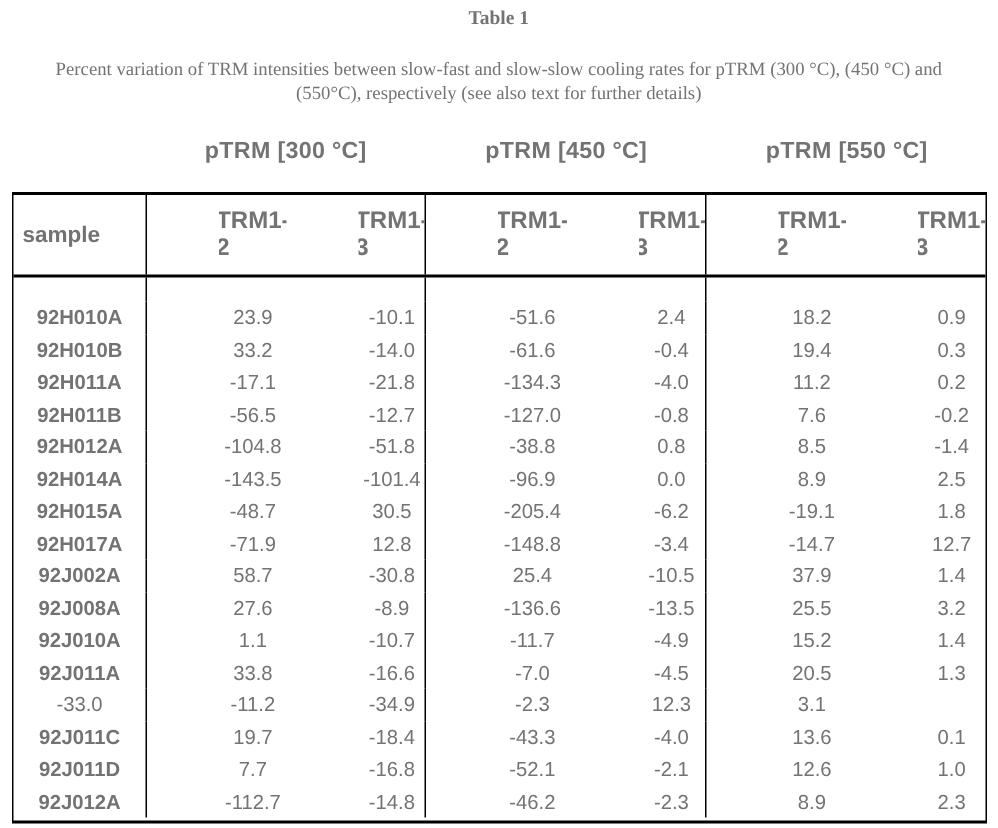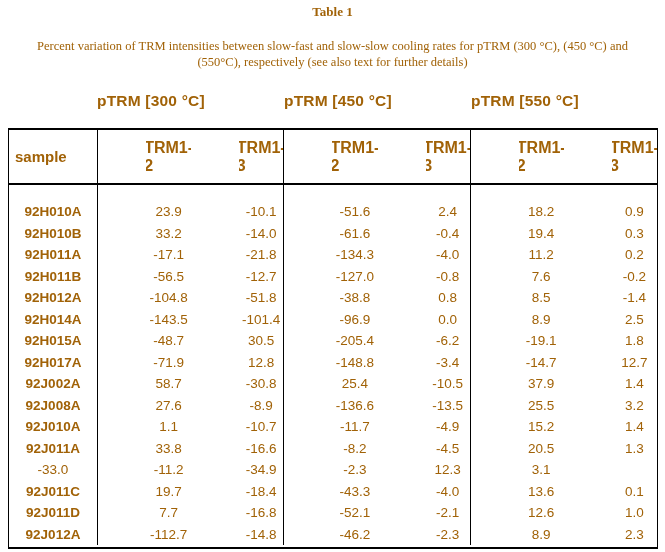--- a/index.html
+++ b/index.html
@@ -1,34 +1,34 @@
 <!DOCTYPE html>
 <html><head>
 <meta charset="utf-8">
 <style>
   * { margin:0; padding:0; box-sizing:border-box; }
   html,body { background:#ffffff; }
   .page {
     position:relative; width:665px; height:552px; background:#fff;
-    font-family:"Liberation Sans", sans-serif; color:#a16207; overflow:hidden;
+    font-family:"Liberation Sans", sans-serif; color:#737373; overflow:hidden;
   }
   .title {
     position:absolute; top:4px; left:0; width:100%; text-align:center;
     font-family:"Liberation Serif", serif; font-weight:bold; font-size:13px;
   }
   .caption {
     position:absolute; top:38px; left:0; width:100%; text-align:center;
     font-family:Liberation Serif, serif; font-size:12.5px; line-height:16px;
   }
   .caption > div { white-space:nowrap; }
   .group-header-row {
     position:absolute; top:92px; left:8px; width:650px;
     display:grid; grid-template-columns:89px repeat(3,1fr);
   }
-  .gh { font-weight:bold; font-size:15.5px; letter-spacing:0.2px; }
+  .gh { text-align:center; font-weight:bold; font-size:15.5px; letter-spacing:0.2px; }
   .table-frame {
     position:absolute; top:128px; left:8px; width:650px; height:421px;
     border:1px solid #000; border-top:2px solid #000; border-bottom:2px solid #000;
     background:#fff;
   }
   .tr { display:grid; grid-template-columns:89px repeat(6,1fr);gap:48px; }
   .tr > div:nth-child(1),
   .tr > div:nth-child(3),
   .tr > div:nth-child(5) { border-right:1px solid #000; }
   .tr.header { height:55px; border-bottom:2px solid #000; }
@@ -195,21 +195,21 @@
           <div class="td">-11.7</div>
           <div class="td">-4.9</div>
           <div class="td">15.2</div>
           <div class="td">1.4</div>
         </div>
 
         <div class="tr data">
           <div class="td sample-cell">92J011A</div>
           <div class="td">33.8</div>
           <div class="td">-16.6</div>
-          <div class="td">-8.2</div>
+          <div class="td">-7.0</div>
           <div class="td">-4.5</div>
           <div class="td">20.5</div>
           <div class="td">1.3</div>
         </div>
 
         <div class="tr data">
           <div class="td">-33.0</div>
           <div class="td">-11.2</div>
           <div class="td">-34.9</div>
           <div class="td">-2.3</div>

